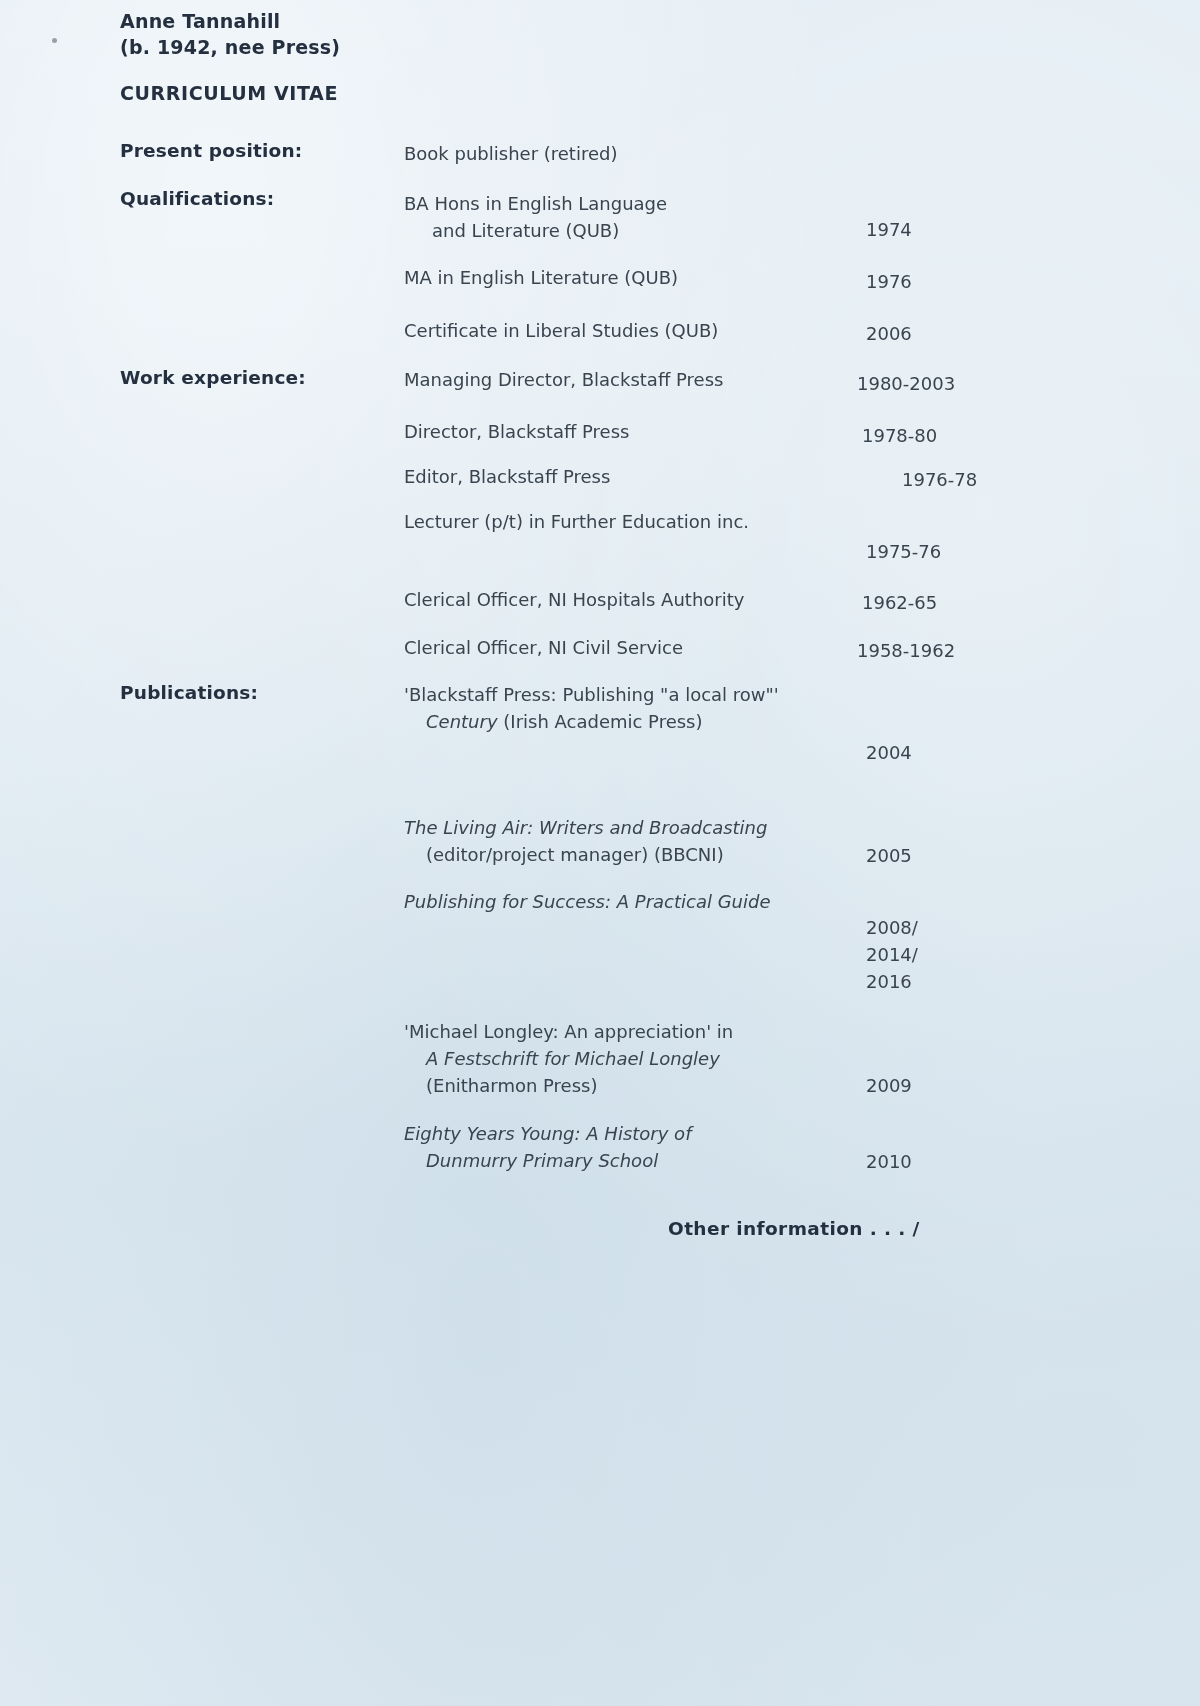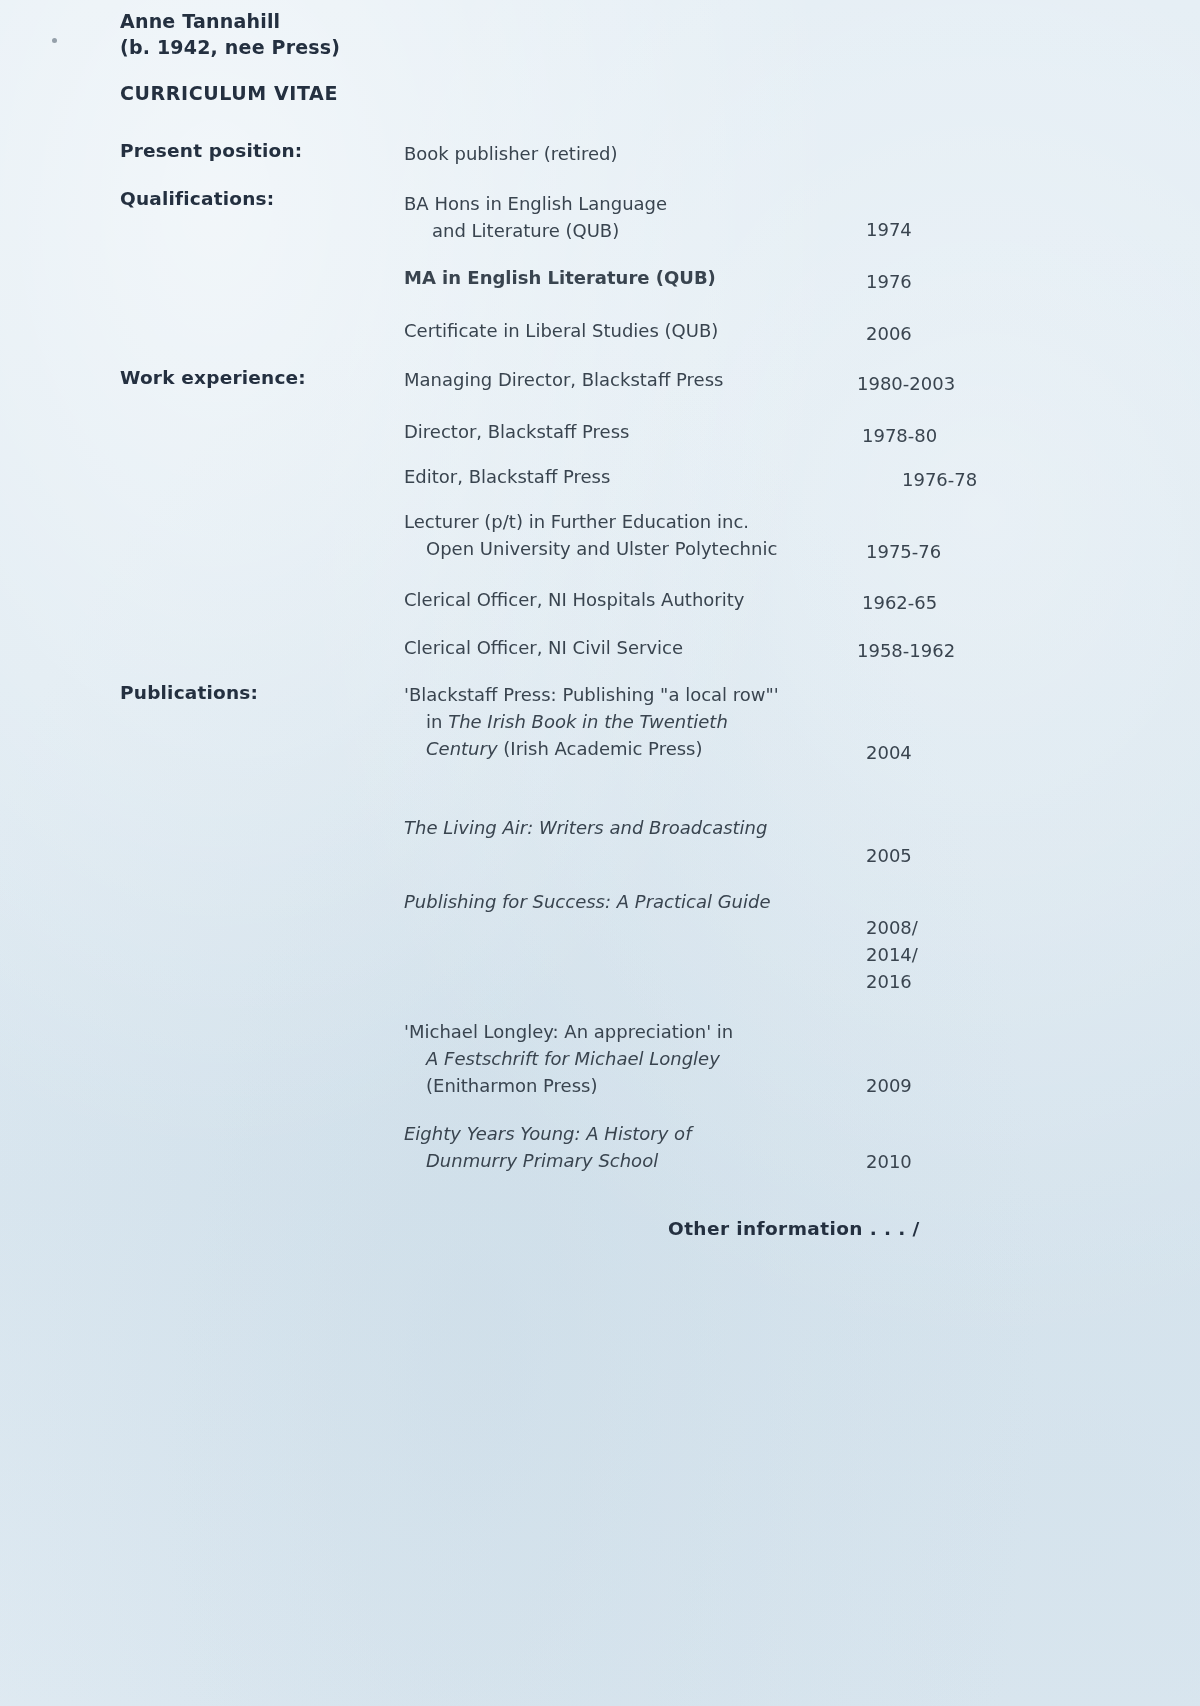--- a/index.html
+++ b/index.html
@@ -138,60 +138,59 @@
     <div class="entry" style="top:140px;">Book publisher (retired)</div>
 
     <div class="row-label" style="top:188px;">Qualifications:</div>
 
     <div class="entry" style="top:190px;">
       <span>BA Hons in English Language</span>
       <span class="ind">and Literature (QUB)</span>
     </div>
     <div class="date" style="left:866px; top:216px;">1974</div>
 
-    <div class="entry" style="top:264px;font-weight:bold;">MA in English Literature (QUB)</div>
+    <div class="entry" style="top:264px;">MA in English Literature (QUB)</div>
     <div class="date" style="left:866px; top:268px;">1976</div>
 
     <div class="entry" style="top:317px;">Certificate in Liberal Studies (QUB)</div>
     <div class="date" style="left:866px; top:320px;">2006</div>
 
     <div class="row-label" style="top:367px;">Work experience:</div>
 
     <div class="entry" style="top:366px;">Managing Director, Blackstaff Press</div>
     <div class="date" style="left:857px; top:370px;">1980-2003</div>
 
     <div class="entry" style="top:418px;">Director, Blackstaff Press</div>
     <div class="date" style="left:862px; top:422px;">1978-80</div>
 
     <div class="entry" style="top:463px;">Editor, Blackstaff Press</div>
     <div class="date" style="left:862px; top:466px;margin-left:40px;">1976-78</div>
 
     <div class="entry" style="top:508px;">
       <span>Lecturer (p/t) in Further Education inc.</span>
-      <span class="ind2">Open University and Ulster Polytechnic</span>
     </div>
     <div class="date" style="left:866px; top:538px;">1975-76</div>
 
     <div class="entry" style="top:586px;">Clerical Officer, NI Hospitals Authority</div>
     <div class="date" style="left:862px; top:589px;">1962-65</div>
 
     <div class="entry" style="top:634px;">Clerical Officer, NI Civil Service</div>
     <div class="date" style="left:857px; top:637px;">1958-1962</div>
 
     <div class="row-label" style="top:682px;">Publications:</div>
 
     <div class="entry" style="top:681px;">
       <span>'Blackstaff Press: Publishing "a local row"'</span>
-      <span class="ind2">in <span class="it">The Irish Book in the Twentieth</span></span>
       <span class="ind2"><span class="it">Century</span> (Irish Academic Press)</span>
     </div>
     <div class="date" style="left:866px; top:739px;">2004</div>
 
     <div class="entry it" style="top:814px;">
       <span>The Living Air: Writers and Broadcasting</span>
+      <span class="ind2" style="font-style:normal;">(editor/project manager) (BBCNI)</span>
     </div>
     <div class="date" style="left:866px; top:842px;">2005</div>
 
     <div class="entry it" style="top:888px;">
       <span>Publishing for Success: A Practical Guide</span>
     </div>
     <div class="date" style="left:866px; top:914px; line-height:27px; white-space:pre;">2008/
 2014/
 2016</div>
 

